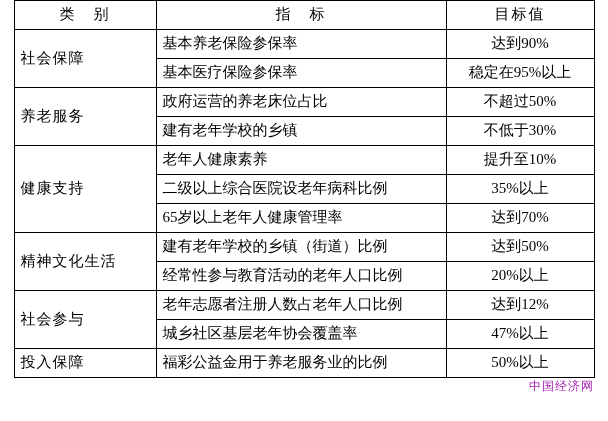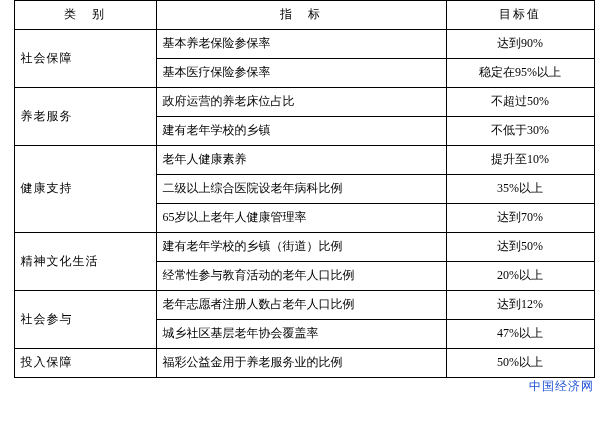--- a/index.html
+++ b/index.html
@@ -30,21 +30,21 @@
   }
   table.indicator-table {
     border-collapse: collapse;
     width: 580px;
     margin: 0 auto;
     table-layout: fixed;
   }
   table.indicator-table td,
   table.indicator-table th {
     border: 1px solid #000000;
-    font-size: 12px;
+    font-size: 15px;
     font-weight: normal;
     padding: 0 6px;
     height: 28px;
     line-height: 1.15;
     vertical-align: middle;
   }
   thead th {
     text-align: center;
     font-weight: bold;
     letter-spacing: 2px;
@@ -64,21 +64,21 @@
     margin-top: 24px;
   }
   td.tgt {
     text-align: center;
   }
   .watermark {
     position: absolute;
     right: 14px;
     bottom: 26px;
     font-size: 12px;
-    color: #1d4ed8;
+    color: #a21caf;
     letter-spacing: 1px;
     font-family: "Liberation Sans", sans-serif;
     pointer-events: none;
     user-select: none;
   }
 </style>
 </head>
 <body>
 
 <div class="page">

